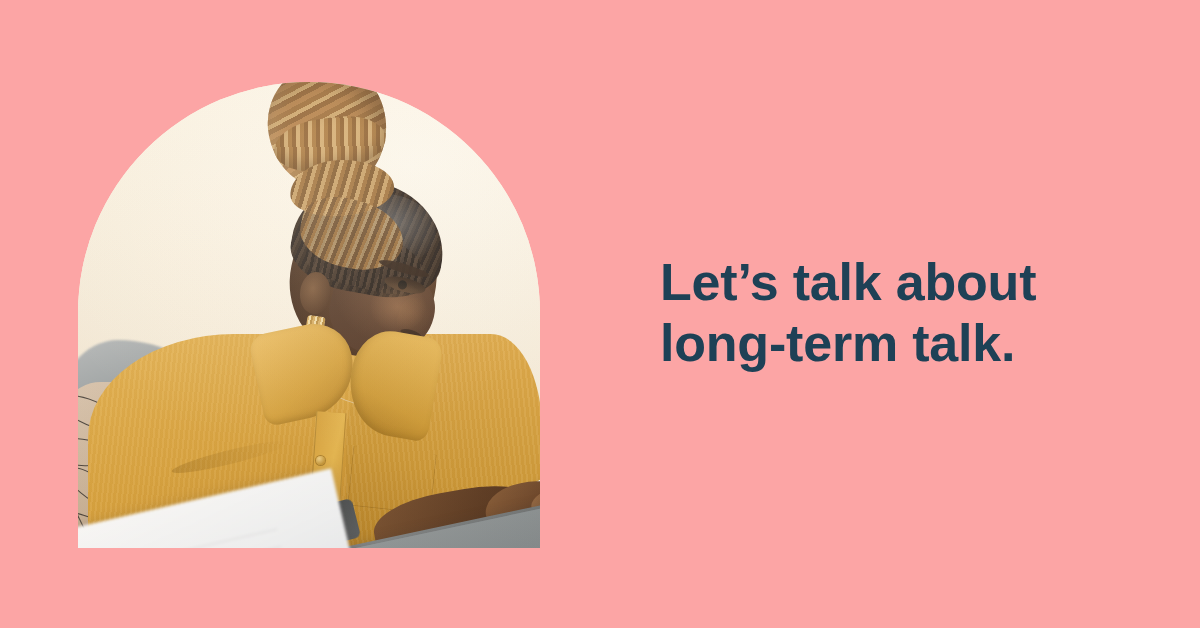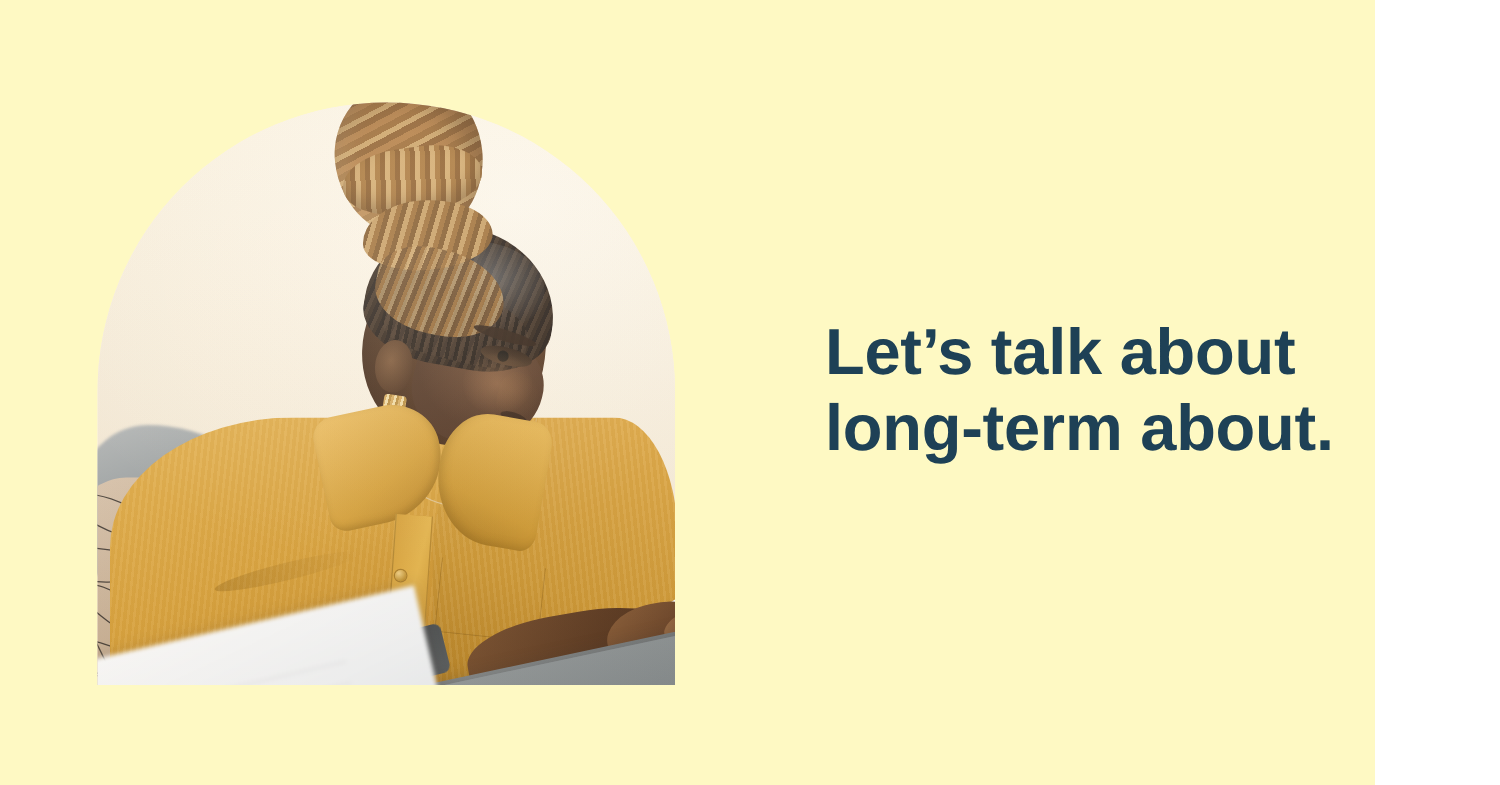--- a/index.html
+++ b/index.html
@@ -4,22 +4,22 @@
 <style>
   * { margin:0; padding:0; box-sizing:border-box; }
 
   html, body {
     width:1200px; height:628px;
     font-family:"Liberation Sans", sans-serif;
   }
 
   #banner {
     position:relative;
-    width:1100px; height:628px;
-    background:#fef9c3;
+    width:1200px; height:628px;
+    background:#fca5a5;
     overflow:hidden;
   }
 
   
   #arch-frame {
     position:absolute;
     left:78px; top:82px;
     width:462px; height:466px;
     border-radius:231px 231px 0 0;
     background:#faf2e4;
@@ -508,16 +508,16 @@
       <div class="laptop"></div>
 
       <div class="paper-sheet"></div>
 
       <div class="grade"></div>
     </div>
   </div>
 
   <h1 id="headline">
     <span class="ln">Let’s talk about</span>
-    <span class="ln">long-term about.</span>
+    <span class="ln">long-term talk.</span>
   </h1>
 
 </div>
 
 </body></html>

